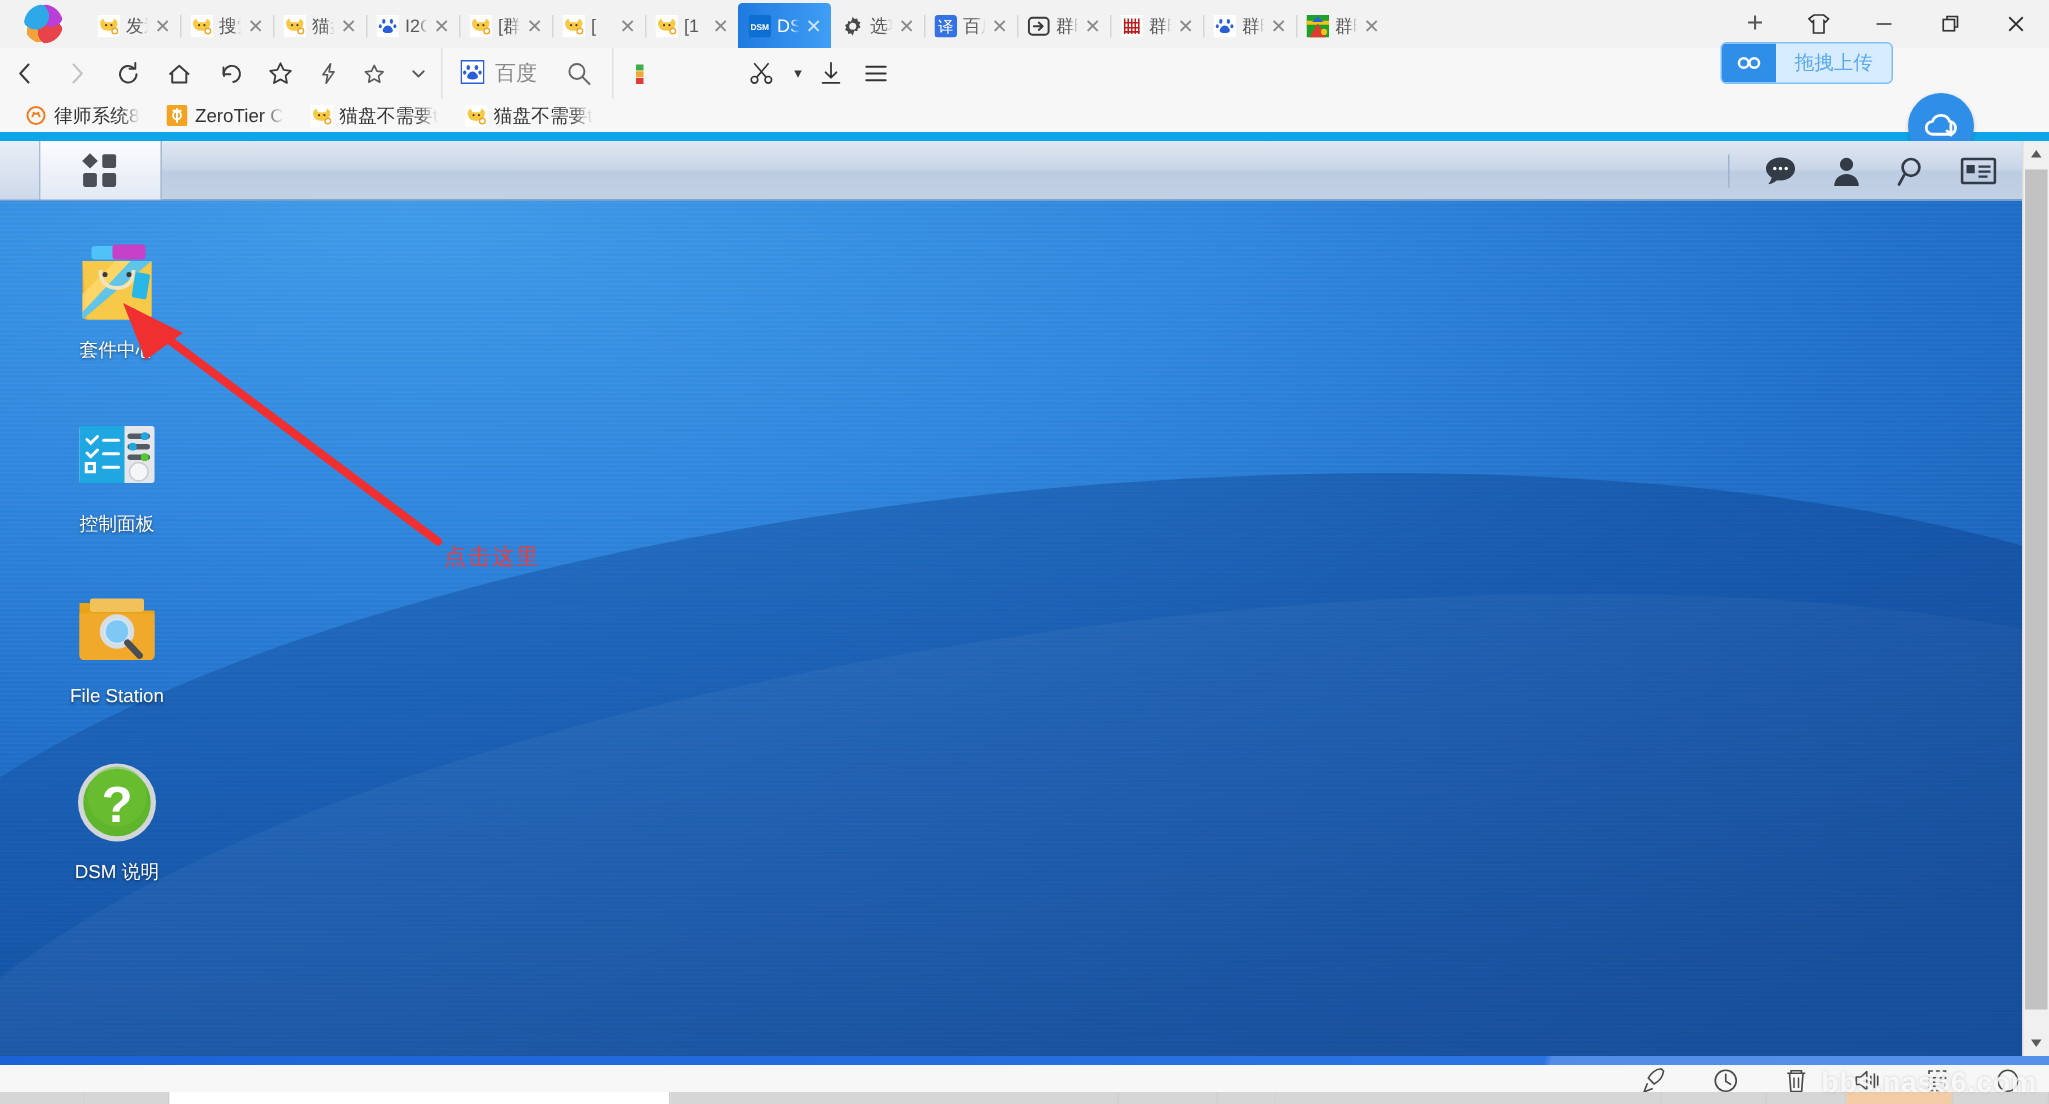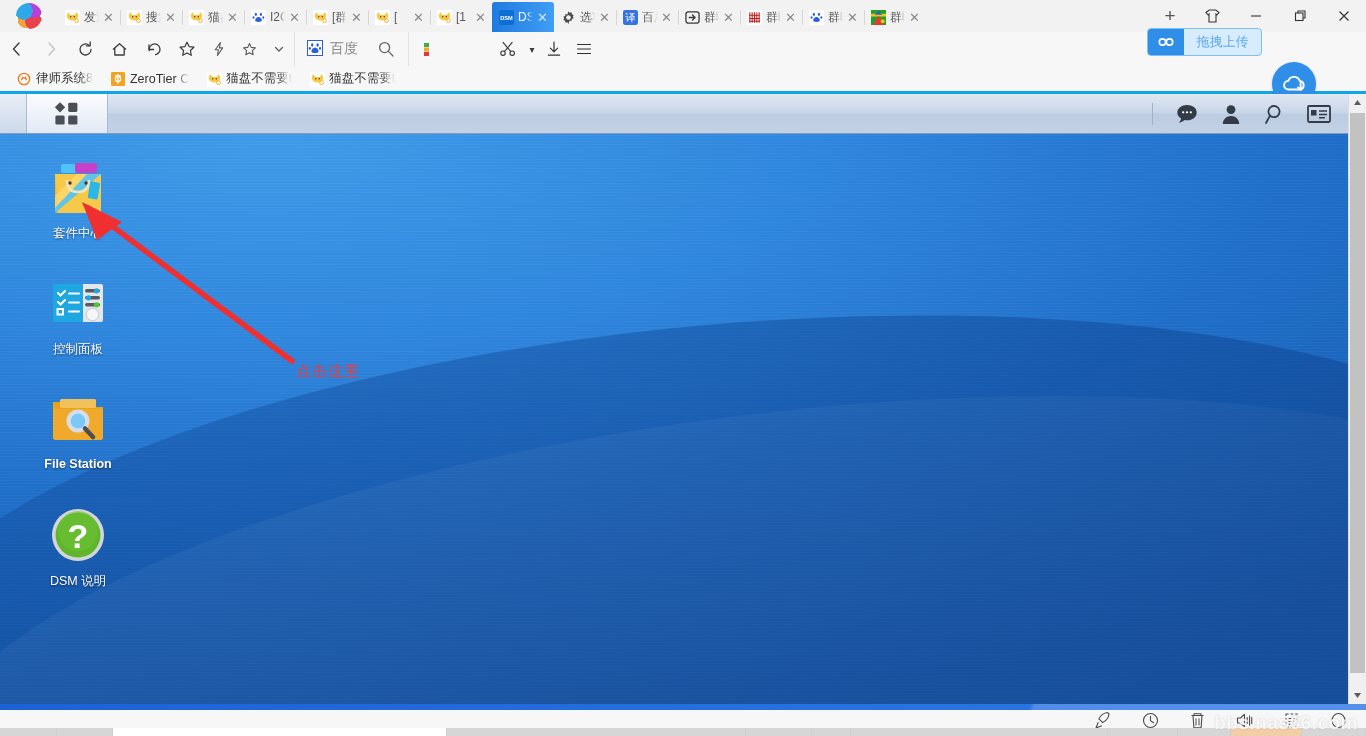--- a/index.html
+++ b/index.html
@@ -71,21 +71,21 @@
   .dragbubble .dbtxt{flex:1;text-align:center;font-size:13px;color:#5aa9ee;}
 
   
   .cloudbadge{position:absolute;left:1272px;top:62px;width:44px;height:44px;border-radius:50%;
               background:#2f8fe8;display:flex;align-items:center;justify-content:center;
               box-shadow:0 1px 3px rgba(0,0,0,.18);}
 
   
   .bookmarks{position:absolute;left:0;top:66px;width:1366px;height:28px;background:#f7f7f7;
              display:flex;align-items:center;padding-left:8px;box-sizing:border-box;
-             border-bottom:3px solid #0ea5e9;}
+             border-bottom:6px solid #0ea5e9;}
   .bm{display:flex;align-items:center;gap:5px;padding:0 9px;height:22px;max-width:112px;}
   .bm .bmt{font-size:12.5px;color:#333;white-space:nowrap;overflow:hidden;
            -webkit-mask-image:linear-gradient(to right,#000 78%,transparent 100%);
            mask-image:linear-gradient(to right,#000 78%,transparent 100%);}
   .bm .bmi{width:14px;height:14px;flex:0 0 14px;}
 
   
   .viewport{position:absolute;left:0;top:94px;width:1366px;height:610px;overflow:hidden;background:#1663b8;}
   .dsm{position:absolute;left:0;top:0;width:1349px;height:610px;overflow:hidden;}
   .wallpaper{position:absolute;left:0;top:0;width:1349px;height:610px;
@@ -580,21 +580,21 @@
             <rect x="38" y="24" width="15" height="3.6" rx="1.8" fill="#555b63"></rect>
             <circle cx="41.5" cy="25.8" r="2.6" fill="#1ea7e1"></circle>
             <rect x="38" y="31" width="15" height="3.6" rx="1.8" fill="#555b63"></rect>
             <circle cx="49.5" cy="32.8" r="2.6" fill="#56c82f"></circle>
             <circle cx="45.5" cy="42.5" r="6.2" fill="#f4f6f8" stroke="#c8ccd1"></circle>
           </svg>
         </div>
         <div class="lbl">控制面板</div>
       </div>
 
-      <div class="dicon" style="left:18px;top:294px;font-weight:bold;">
+      <div class="dicon" style="left:18px;top:294px;">
         <div class="ibox">
           <svg width="62" height="62" viewBox="0 0 62 62">
             <path d="M6 14h18l4 5h28v30a3 3 0 0 1-3 3H9a3 3 0 0 1-3-3z" fill="#e8a318"></path>
             <rect x="13" y="11" width="36" height="9" rx="1.6" fill="#f2c25a"></rect>
             <path d="M6 21h50v28a3 3 0 0 1-3 3H9a3 3 0 0 1-3-3z" fill="#f0a92b"></path>
             <circle cx="31" cy="33" r="10" fill="#cfe9fb" stroke="#d9dde1" stroke-width="3"></circle>
             <circle cx="31" cy="33" r="7.5" fill="#7ec8f5"></circle>
             <path d="M38 40.5 46 49" stroke="#4a4f55" stroke-width="4.5" stroke-linecap="round"></path>
           </svg>
         </div>

